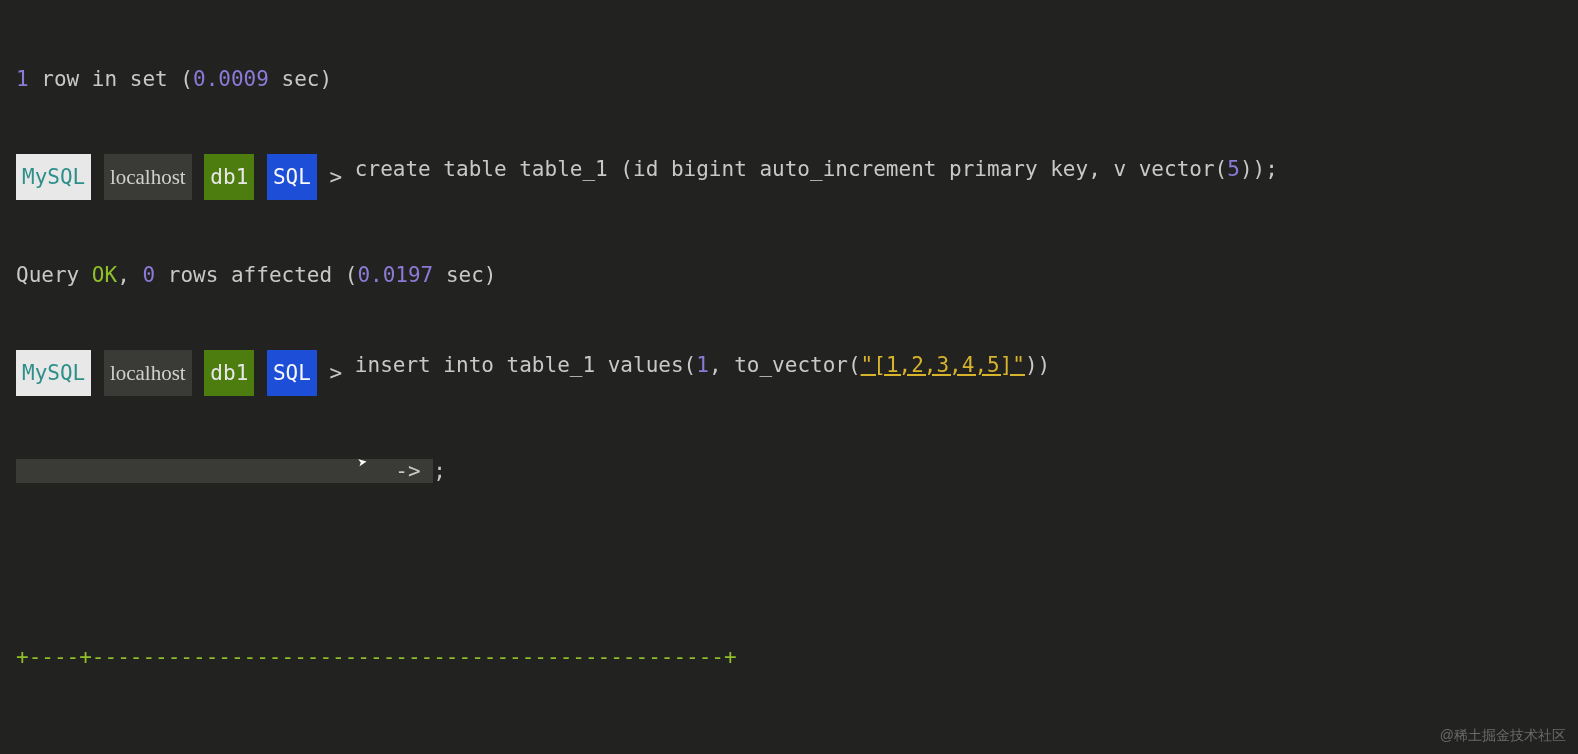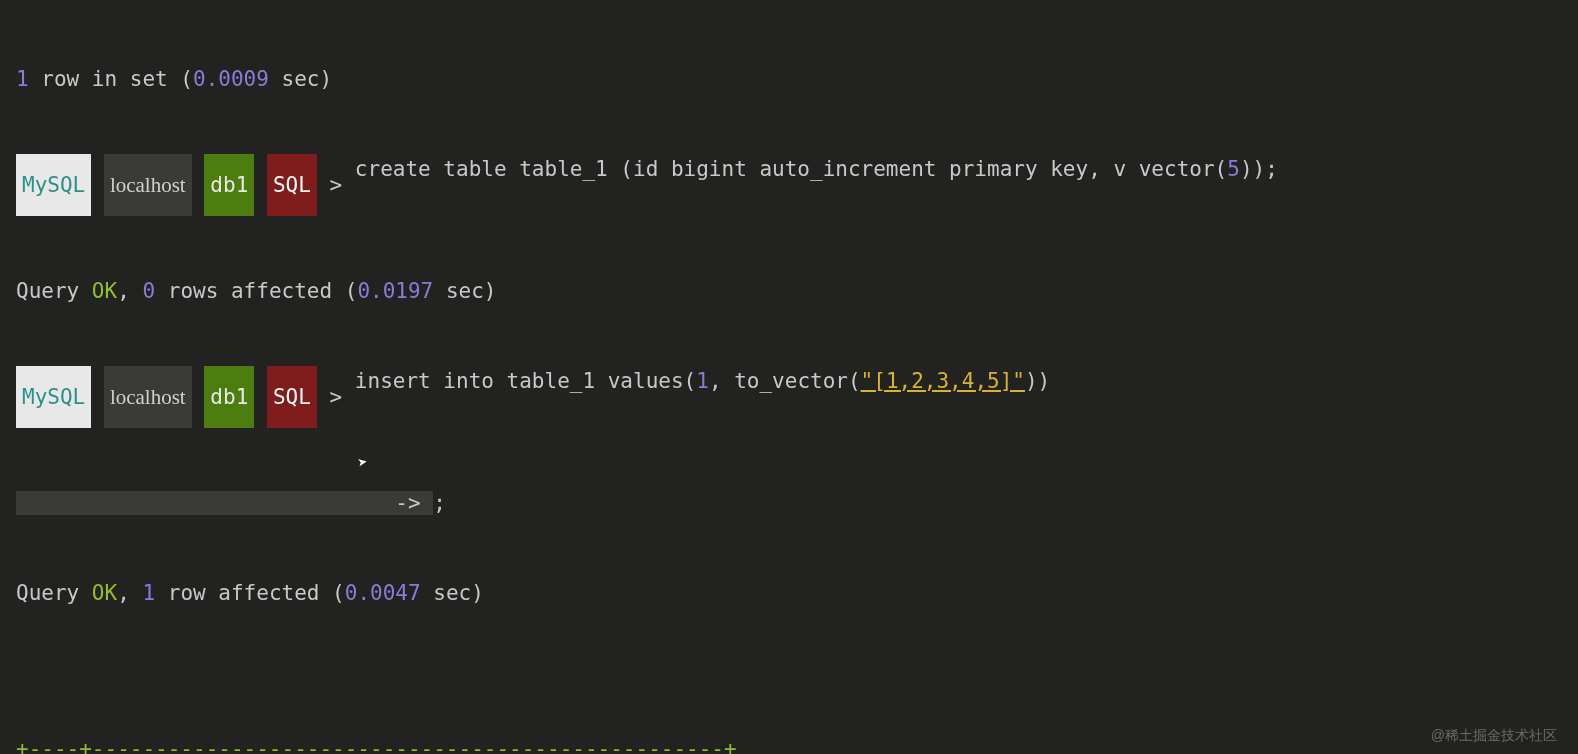--- a/index.html
+++ b/index.html
@@ -17,25 +17,25 @@
   }
   .terminal {
     padding: 4px 8px 4px 16px;
     white-space: pre;
     letter-spacing: 0;
   }
   .line { display: block; }
 
   
   .prompt { display: inline-block; vertical-align: top; }
-  .badge { display: inline-block; padding: 16px 6px; }
+  .badge { display: inline-block; padding: 8px 6px; }
   .badge-mysql { background: #e8e8e8; color: #2d8f8a; }
   .badge-host  { background: #3a3a36; color: #d0d0d0; font-family: Liberation Serif, serif; }
   .badge-db    { background: #4d7c0f; color: #e8e8e8; }
-  .badge-sql   { background: #7f1d1d; color: #f8f8f8; text-align: right; }
+  .badge-sql   { background: #1d4ed8; color: #f8f8f8; text-align: right; }
   .prompt-arrow { color: #c8c8c8; }
   .hl-active { background: #3a3a36; }
 
   
   .c-num     { color: #8d7ad7; }  
   .c-green   { color: #8fc029; margin-top: 36px; }
   .c-yellow  { color: #d8b32c; }
   .c-underline { text-decoration: underline; }
 
   .cursor-arrow {
@@ -43,21 +43,21 @@
     left: 358px;
     top: 448px;
     font-size: 16px;
     color: #ffffff;
     pointer-events: none;
     transform: rotate(-10deg);
   }
 
   .watermark {
     position: absolute;
-    right: 21px;
+    right: 12px;
     bottom: 4px;
     font-size: 14px;
     color: #6a6a6a;
     font-family: sans-serif;
   }
 </style>
 </head>
 <body>
 
 <div class="terminal">
@@ -65,21 +65,20 @@
 <span class="line"><span class="c-num">1</span><span> row in set (</span><span class="c-num">0.0009</span><span> sec)</span></span>
 
 <span class="line"><span class="prompt"><span class="badge badge-mysql">MySQL</span> <span class="badge badge-host">localhost</span> <span class="badge badge-db">db1</span> <span class="badge badge-sql">SQL</span> <span class="prompt-arrow">&gt;</span></span><span> create table table_1 (id bigint auto_increment primary key, v vector(</span><span class="c-num">5</span><span>));</span></span>
 
 <span class="line"><span>Query </span><span class="c-green">OK</span><span>, </span><span class="c-num">0</span><span> rows affected (</span><span class="c-num">0.0197</span><span> sec)</span></span>
 
 <span class="line"><span class="prompt"><span class="badge badge-mysql">MySQL</span> <span class="badge badge-host">localhost</span> <span class="badge badge-db">db1</span> <span class="badge badge-sql">SQL</span> <span class="prompt-arrow">&gt;</span></span><span> insert into table_1 values(</span><span class="c-num">1</span><span>, to_vector(</span><span class="c-yellow c-underline">"[1,2,3,4,5]"</span><span>))</span></span>
 
 <span class="line"><span class="hl-active">                              -&gt; </span><span>;</span></span>
 
-<span class="line"><span>Query </span><span class="c-green">OK</span><span>, </span><span class="c-num">1</span><span> row affected (</span><span class="c-num">0.0047</span><span> sec)</span></span>
 
 
 <span class="line c-green">+----+--------------------------------------------------+</span>
 
 
 
 
 
 
 

